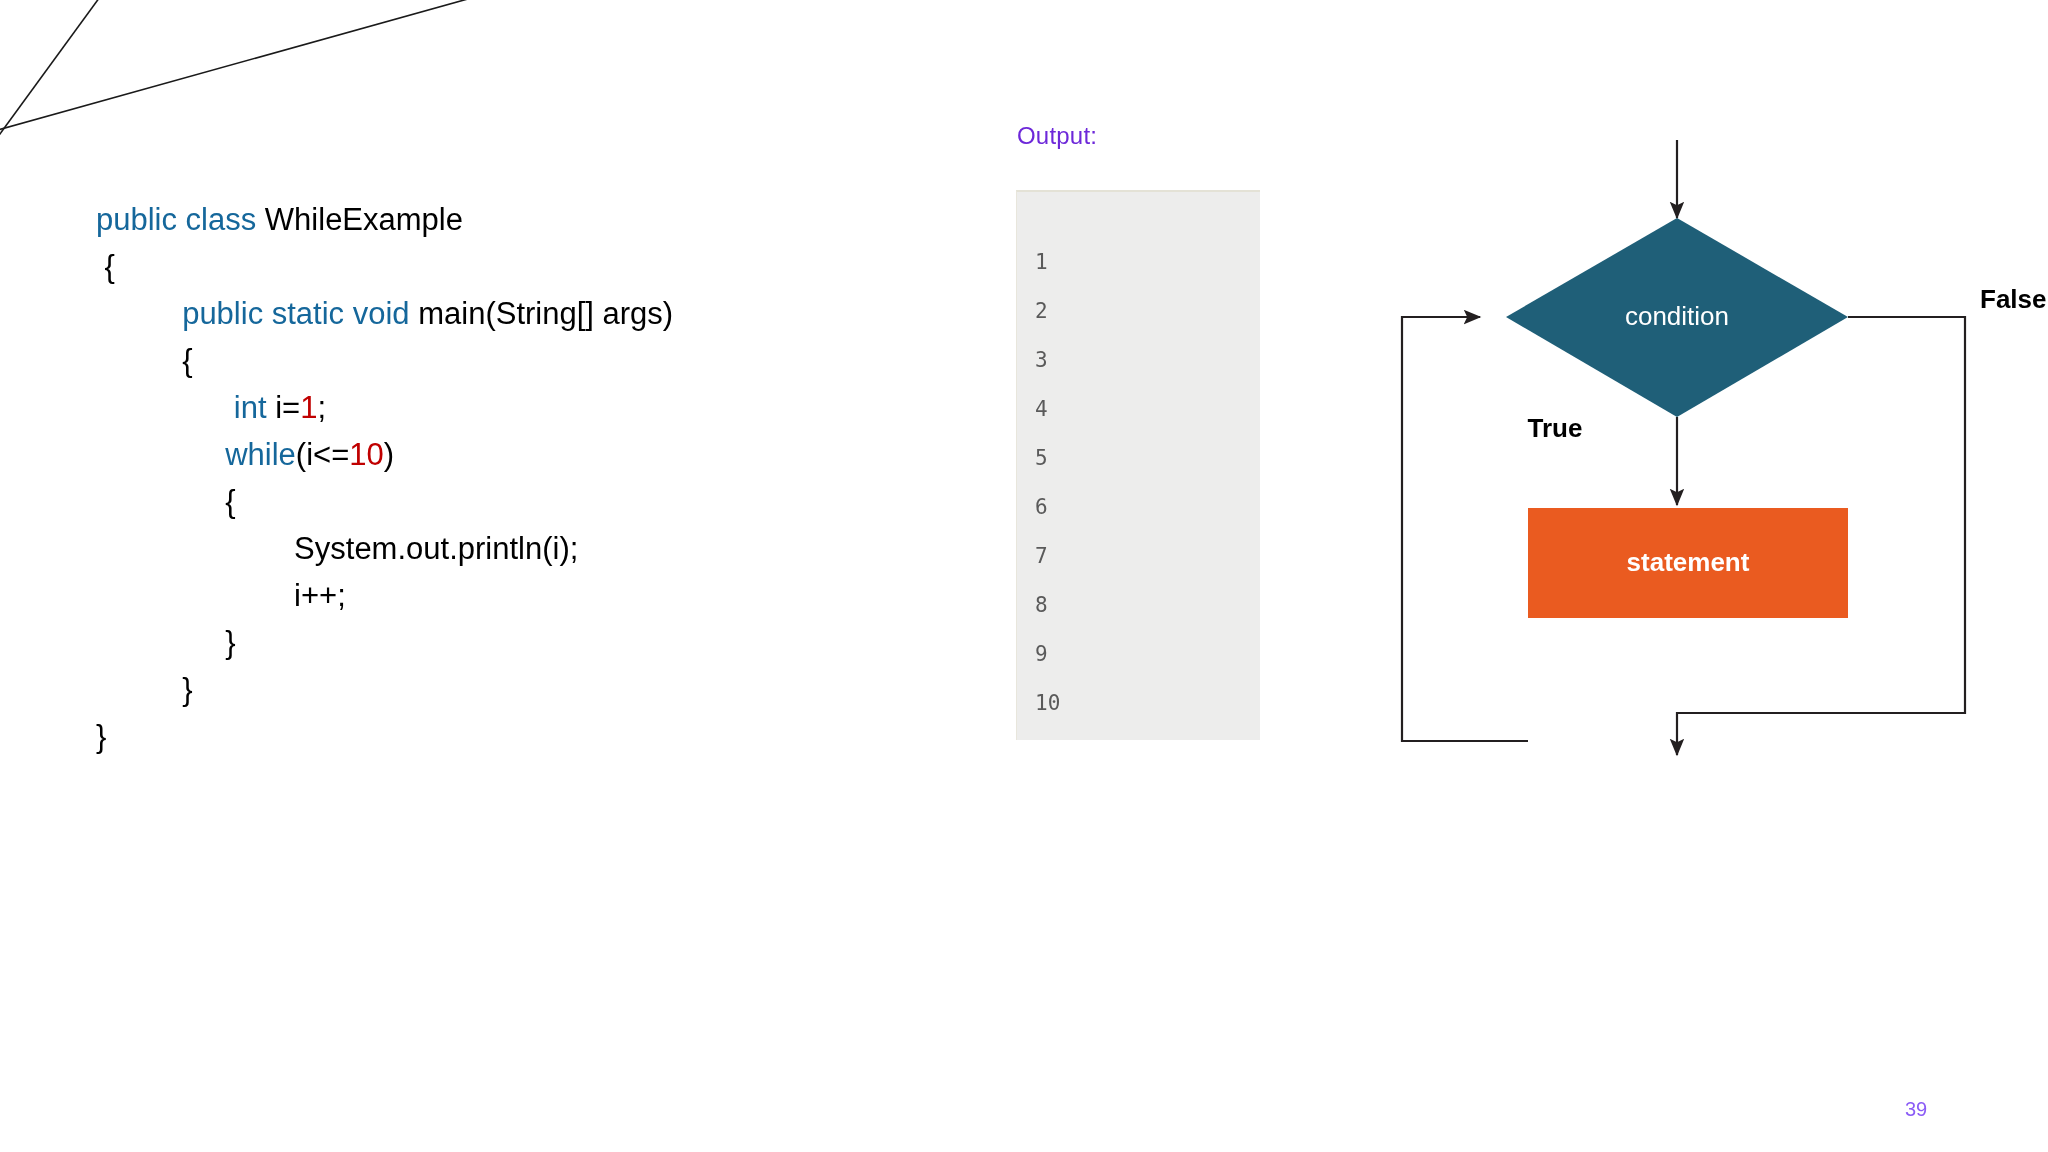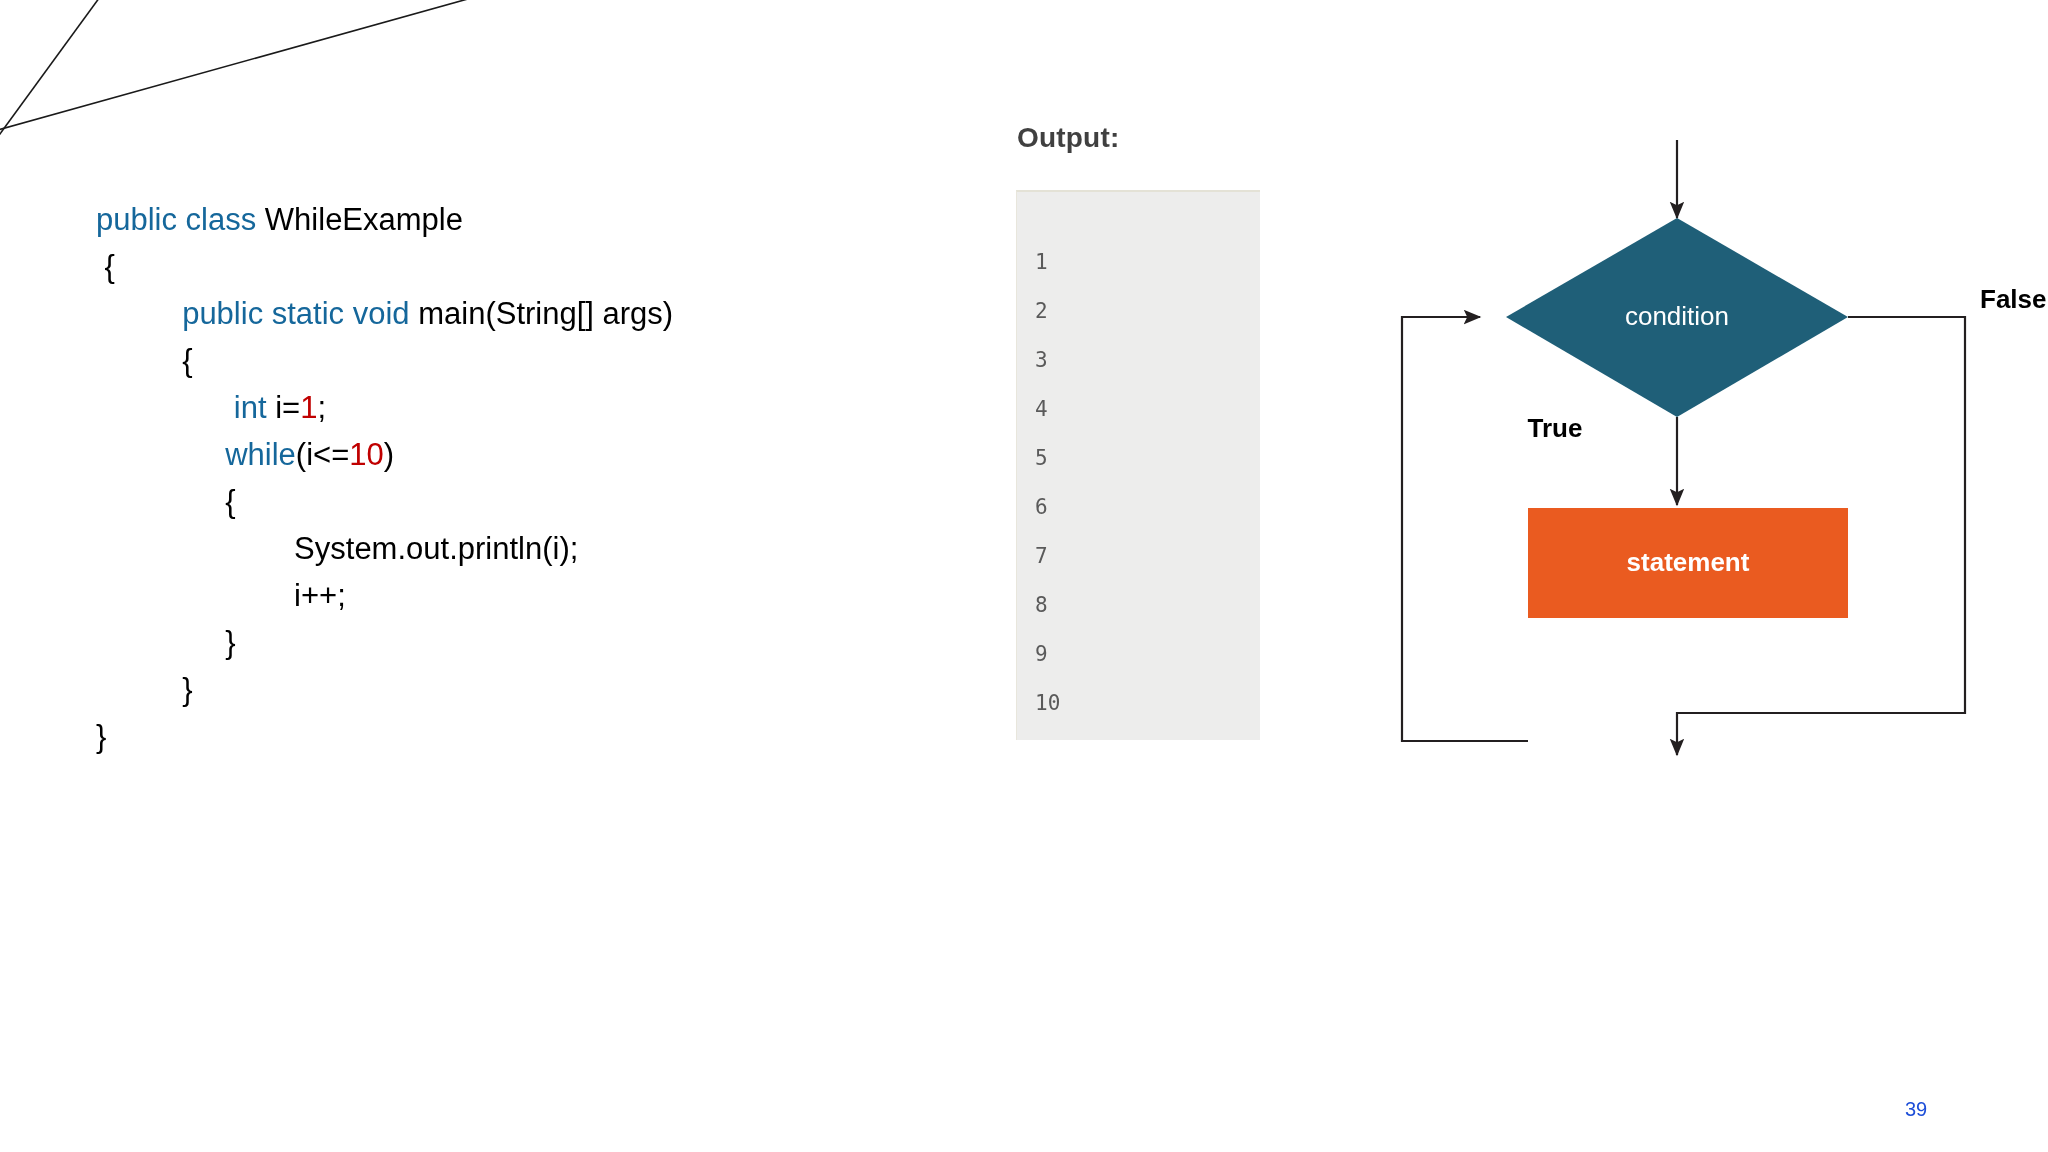--- a/index.html
+++ b/index.html
@@ -43,23 +43,23 @@
   }
   .num {
     color: #C00000;
   }
 
   
   #output-heading {
     position: absolute;
     left: 1017px;
     top: 122px;
-    font-size: 28px;
-    font-weight: bold;
-    color: #404040;
+    font-size: 24px;
+    font-weight: normal;
+    color: #6d28d9;
     letter-spacing: 0.2px;
   }
   #output-box {
     position: absolute;
     left: 1016px;
     top: 190px;
     width: 244px;
     height: 550px;
     background: #ededec;
     border-top: 2px solid #e4e2d6;
@@ -86,21 +86,21 @@
     height: 640px;
   }
   #flowchart svg { display: block; }
 
   
   #page-number {
     position: absolute;
     left: 1905px;
     top: 1098px;
     font-size: 20px;
-    color: #1d4ed8;
+    color: #8b5cf6;
   }
 </style>
 </head>
 <body>
 
 <div id="slide">
 
   <div id="corner-decoration">
     <svg width="520" height="210" viewBox="0 0 520 210">
       <line x1="105" y1="-10" x2="-30" y2="175" stroke="#1a1a1a" stroke-width="1.6"></line>

